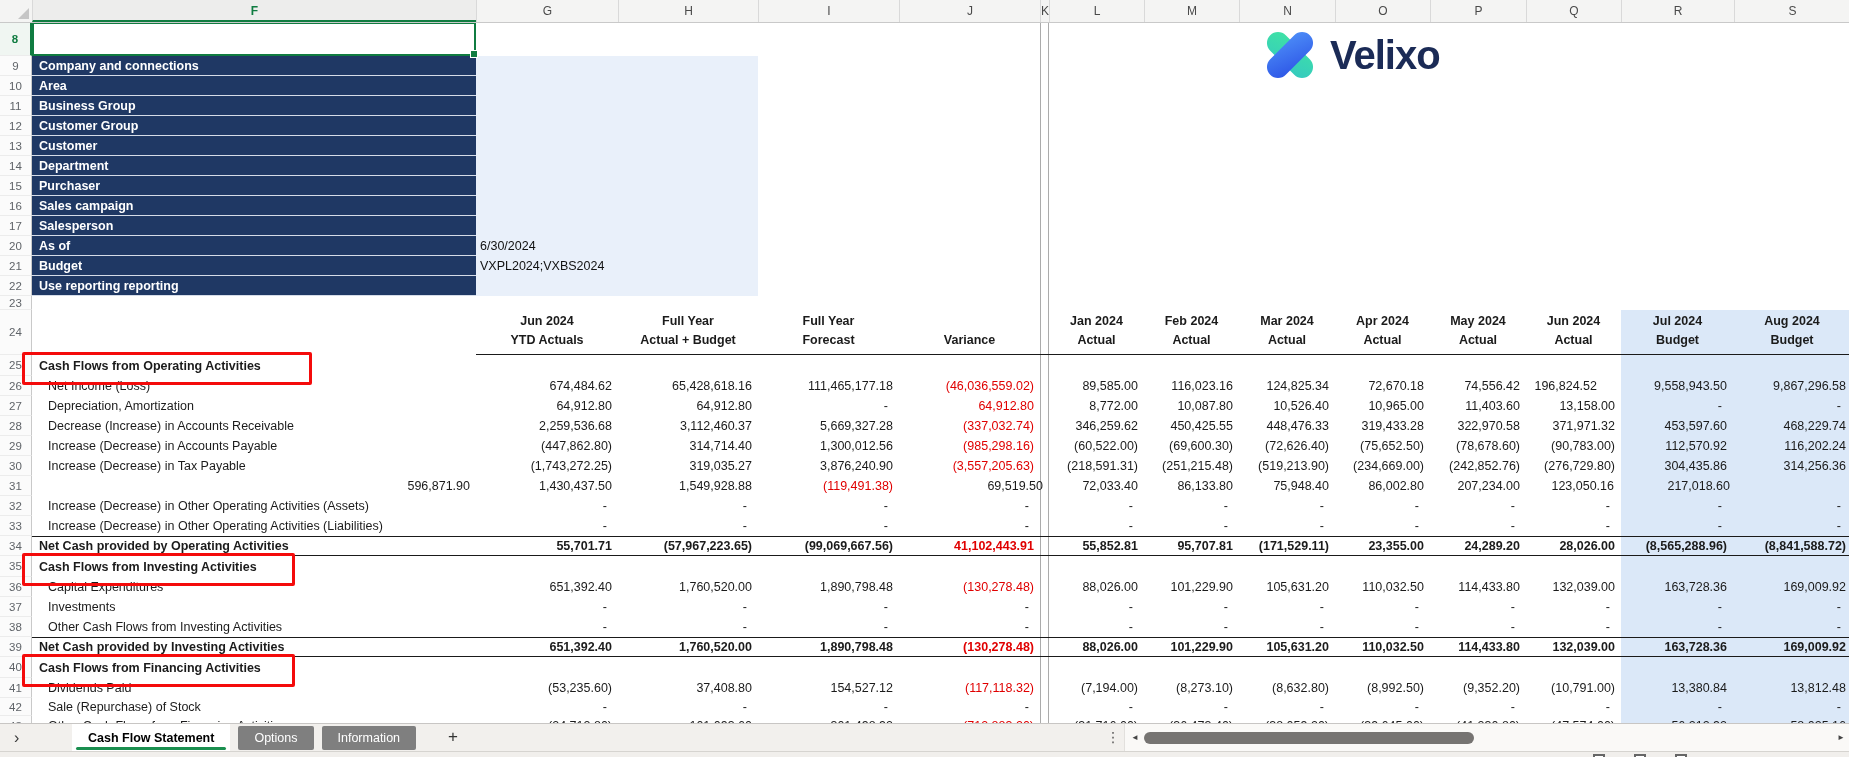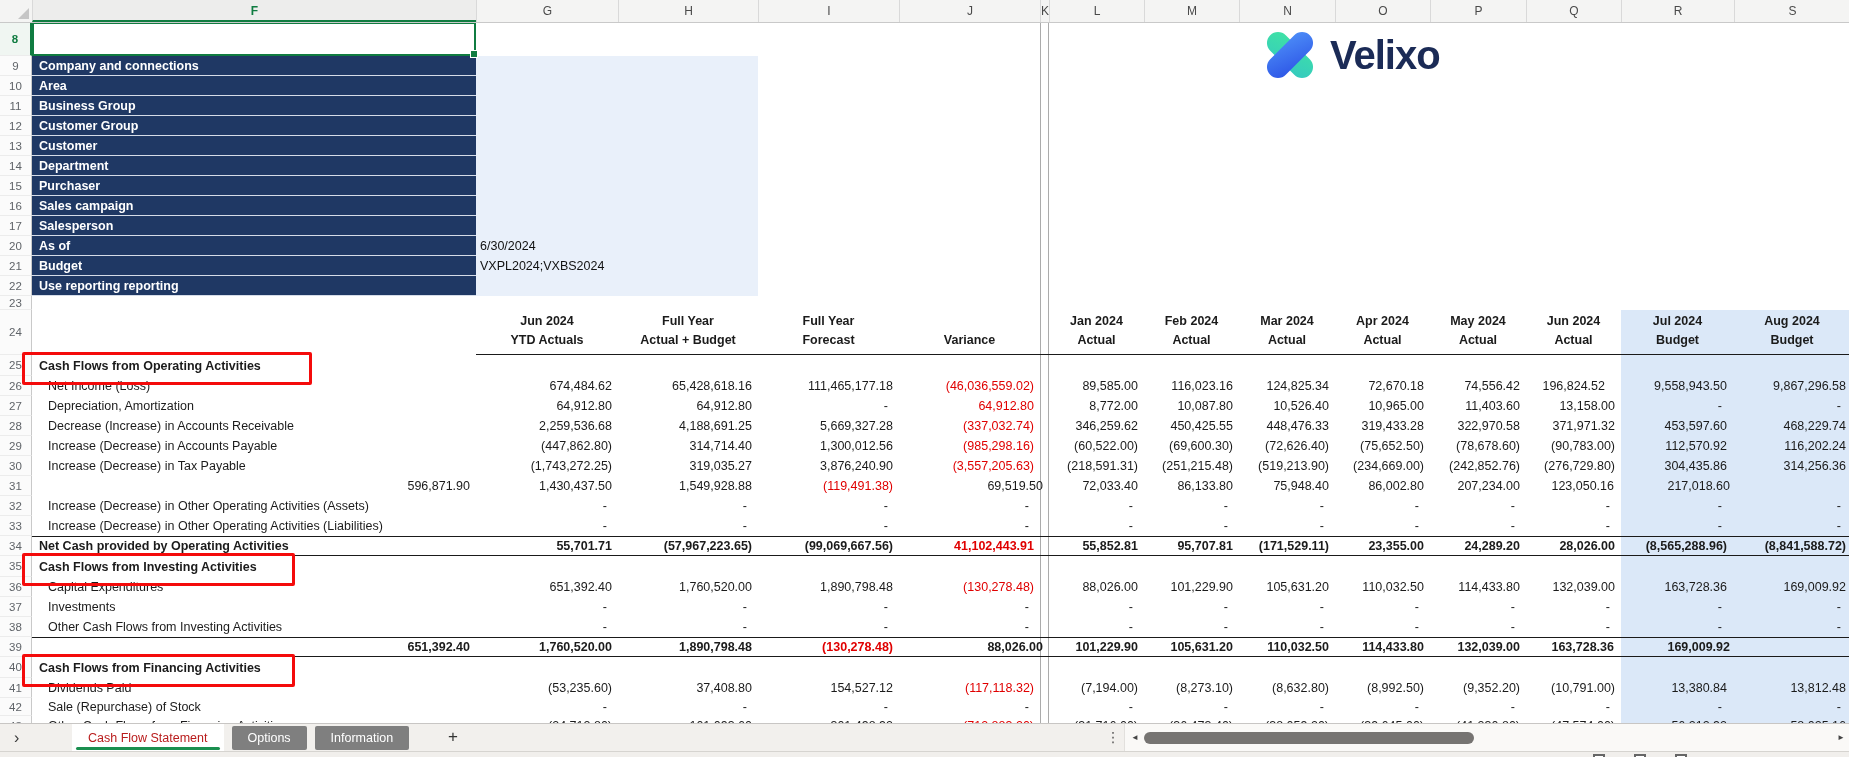--- a/index.html
+++ b/index.html
@@ -61,21 +61,21 @@
               padding-bottom:5px;font-weight:bold;font-size:12.5px;line-height:19px;box-sizing:border-box;}
   .thead-line{left:476px;top:353.5px;width:1374px;height:1.4px;background:#1a1a1a;z-index:4;}
   .annot{border:3px solid #F40B0B;border-radius:2px;box-sizing:border-box;z-index:8;pointer-events:none;}
 
   
   .tabbar{position:absolute;left:0;top:723px;width:1849px;height:28px;background:#F2F0ED;
           border-top:1px solid #C8C6C4;box-sizing:border-box;z-index:9;display:block;}
   .tab-chevron{position:absolute;left:14px;top:0;height:28px;line-height:27px;font-size:16px;color:#3b3b3b;cursor:pointer;}
   .tabs{position:absolute;left:72px;top:0;height:28px;display:flex;align-items:center;gap:8px;}
   .tab{height:28px;display:flex;align-items:center;padding:0 16px;font-size:12.5px;position:relative;cursor:pointer;}
-  .tab.active{background:#fff;color:#b91c1c;font-weight:normal;}
+  .tab.active{background:#fff;color:#000000;font-weight:bold;}
   .tab.active .uline{position:absolute;left:4px;right:4px;bottom:2px;height:3px;background:#1A8F4F;border-radius:2px;}
   .tab.gray{background:#7F7F7F;color:#ffffff;height:24px;border-radius:2px;}
   .plus{position:absolute;left:448px;top:0;height:28px;line-height:26px;font-size:17px;color:#333;cursor:pointer;}
   .kebab{position:absolute;left:1106px;top:0;height:28px;line-height:27px;font-size:14px;color:#555;cursor:pointer;}
   .hscroll{position:absolute;left:1124px;top:0;width:725px;height:28px;background:#FAF9F7;border-left:1px solid #E2E0DD;}
   .hs-arr{position:absolute;top:0;height:28px;line-height:28px;font-size:8px;color:#444;cursor:pointer;}
   .hs-thumb{position:absolute;left:19px;top:8px;width:330px;height:12px;background:#767472;border-radius:6px;cursor:grab;}
   .statusbar{position:absolute;left:0;top:751px;width:1849px;height:6px;background:#F1EFEC;
              border-top:1px solid #D6D4D0;box-sizing:border-box;z-index:9;overflow:hidden;}
   .sb-ico{position:absolute;top:2px;width:12px;height:12px;border:2px solid #666;background:#fff;box-sizing:border-box;}
@@ -219,21 +219,21 @@
           <div class="cell" style="padding-right: 6px;">674,484.62</div>
           <div class="cell" style="padding-right: 6px;">65,428,618.16</div>
           <div class="cell" style="padding-right: 6px;">111,465,177.18</div>
           <div class="cell red" style="padding-right: 6px;">(46,036,559.02)</div>
           <div></div>
           <div class="cell" style="padding-right: 6px;">89,585.00</div>
           <div class="cell" style="padding-right: 6px;">116,023.16</div>
           <div class="cell" style="padding-right: 6px;">124,825.34</div>
           <div class="cell" style="padding-right: 6px;">72,670.18</div>
           <div class="cell" style="padding-right: 6px;">74,556.42</div>
-          <div class="cell" style="padding-right: 16px;">196,824.52</div>
+          <div class="cell" style="padding-right: 24px;">196,824.52</div>
           <div class="cell" style="padding-right: 7px;">9,558,943.50</div>
           <div class="cell" style="padding-right: 4px;">9,867,296.58</div>
         </div>
         <div class="grid-row detail" style="top: 396px; height: 20px;">
           <div class="cell lbl ind">Depreciation, Amortization</div>
           <div class="cell" style="padding-right: 6px;">64,912.80</div>
           <div class="cell" style="padding-right: 6px;">64,912.80</div>
           <div class="cell" style="padding-right: 11px;">-</div>
           <div class="cell red" style="padding-right: 6px;">64,912.80</div>
           <div></div>
@@ -242,21 +242,21 @@
           <div class="cell" style="padding-right: 6px;">10,526.40</div>
           <div class="cell" style="padding-right: 6px;">10,965.00</div>
           <div class="cell" style="padding-right: 6px;">11,403.60</div>
           <div class="cell" style="padding-right: 6px;">13,158.00</div>
           <div class="cell" style="padding-right: 12px;">-</div>
           <div class="cell" style="padding-right: 9px;">-</div>
         </div>
         <div class="grid-row detail" style="top: 416px; height: 20px;">
           <div class="cell lbl ind">Decrease (Increase) in Accounts Receivable</div>
           <div class="cell" style="padding-right: 6px;">2,259,536.68</div>
-          <div class="cell" style="padding-right: 6px;">4,188,691.25</div>
+          <div class="cell" style="padding-right: 6px;">3,112,460.37</div>
           <div class="cell" style="padding-right: 6px;">5,669,327.28</div>
           <div class="cell red" style="padding-right: 6px;">(337,032.74)</div>
           <div></div>
           <div class="cell" style="padding-right: 6px;">346,259.62</div>
           <div class="cell" style="padding-right: 6px;">450,425.55</div>
           <div class="cell" style="padding-right: 6px;">448,476.33</div>
           <div class="cell" style="padding-right: 6px;">319,433.28</div>
           <div class="cell" style="padding-right: 6px;">322,970.58</div>
           <div class="cell" style="padding-right: 6px;">371,971.32</div>
           <div class="cell" style="padding-right: 7px;">453,597.60</div>
@@ -415,20 +415,21 @@
           <div class="cell" style="padding-right: 11px;">-</div>
           <div class="cell" style="padding-right: 11px;">-</div>
           <div class="cell" style="padding-right: 11px;">-</div>
           <div class="cell" style="padding-right: 11px;">-</div>
           <div class="cell" style="padding-right: 11px;">-</div>
           <div class="cell" style="padding-right: 11px;">-</div>
           <div class="cell" style="padding-right: 12px;">-</div>
           <div class="cell" style="padding-right: 9px;">-</div>
         </div>
         <div class="grid-row total" style="top: 637px; height: 20px;">
+          <div class="cell lbl">Net Cash provided by Investing Activities</div>
           <div class="cell" style="padding-right: 6px;">651,392.40</div>
           <div class="cell" style="padding-right: 6px;">1,760,520.00</div>
           <div class="cell" style="padding-right: 6px;">1,890,798.48</div>
           <div class="cell red" style="padding-right: 6px;">(130,278.48)</div>
           <div></div>
           <div class="cell" style="padding-right: 6px;">88,026.00</div>
           <div class="cell" style="padding-right: 6px;">101,229.90</div>
           <div class="cell" style="padding-right: 6px;">105,631.20</div>
           <div class="cell" style="padding-right: 6px;">110,032.50</div>
           <div class="cell" style="padding-right: 6px;">114,433.80</div>

